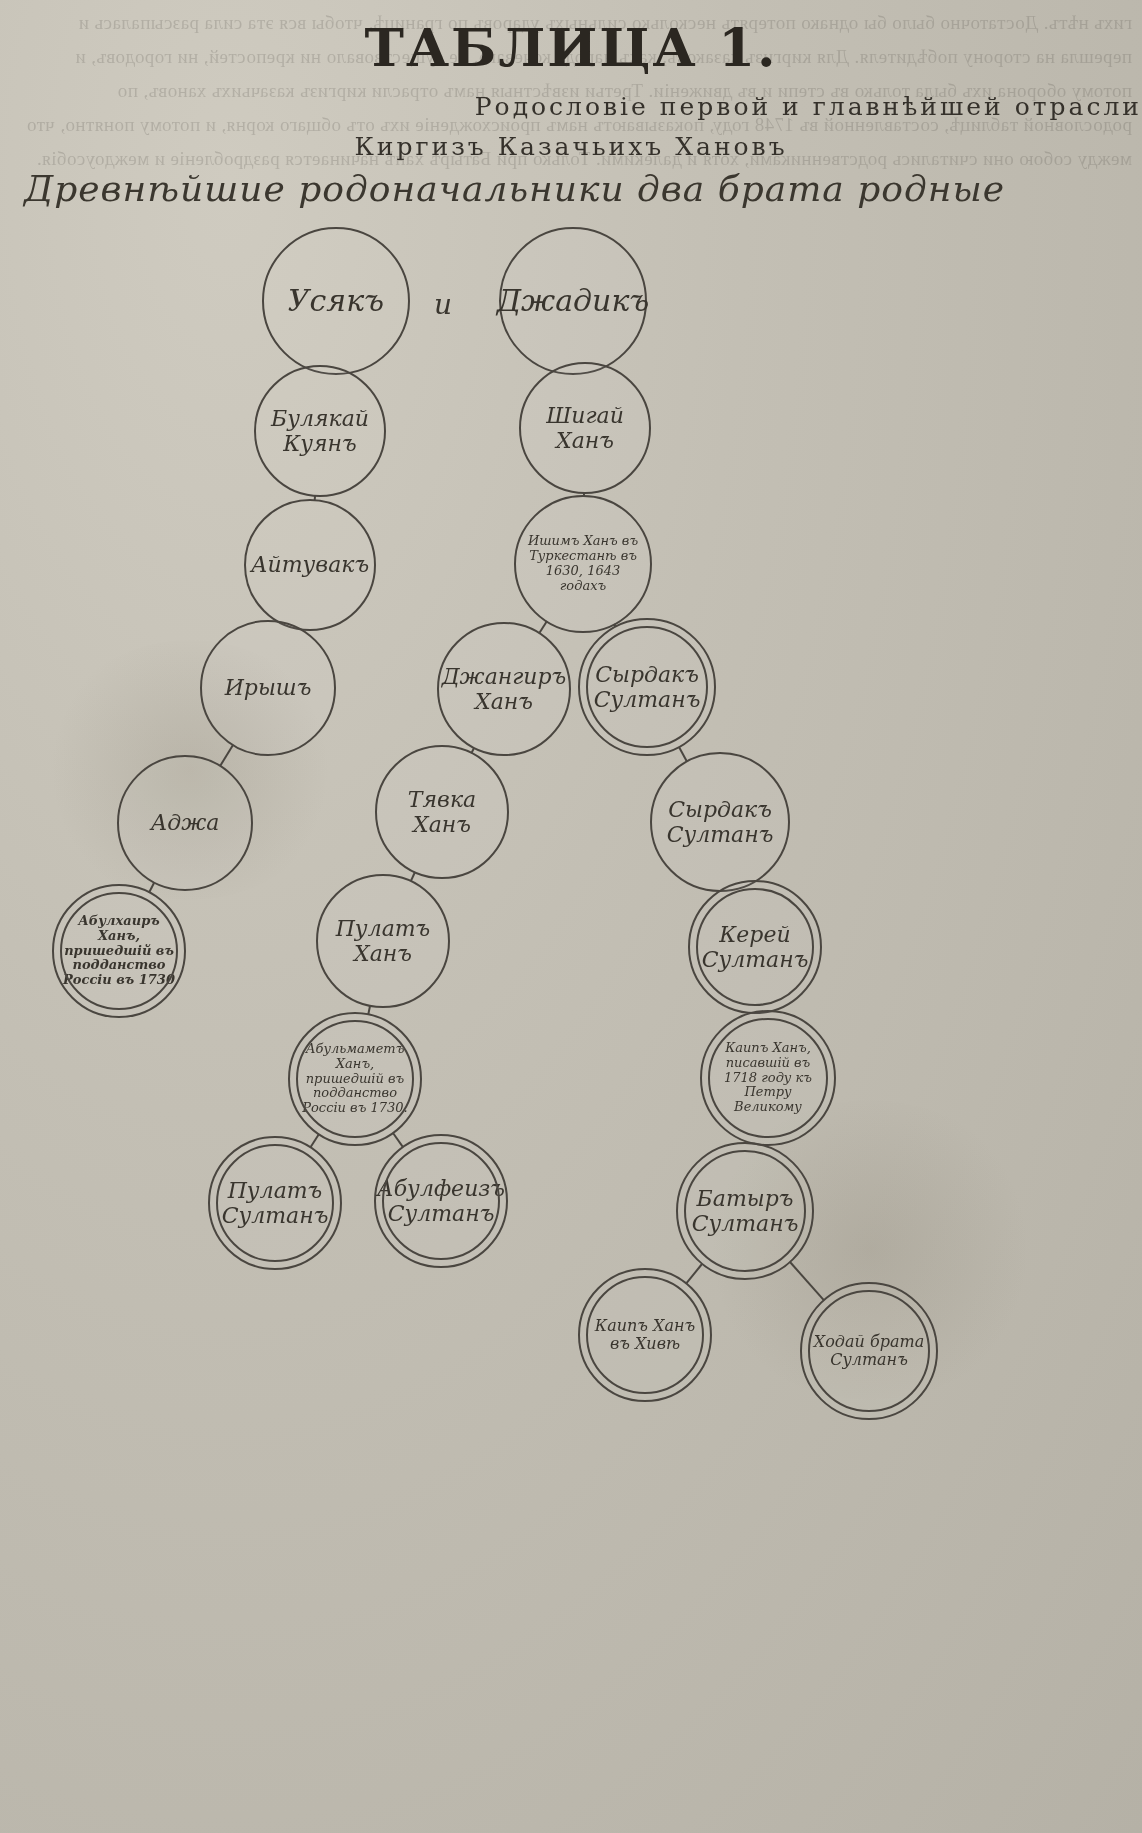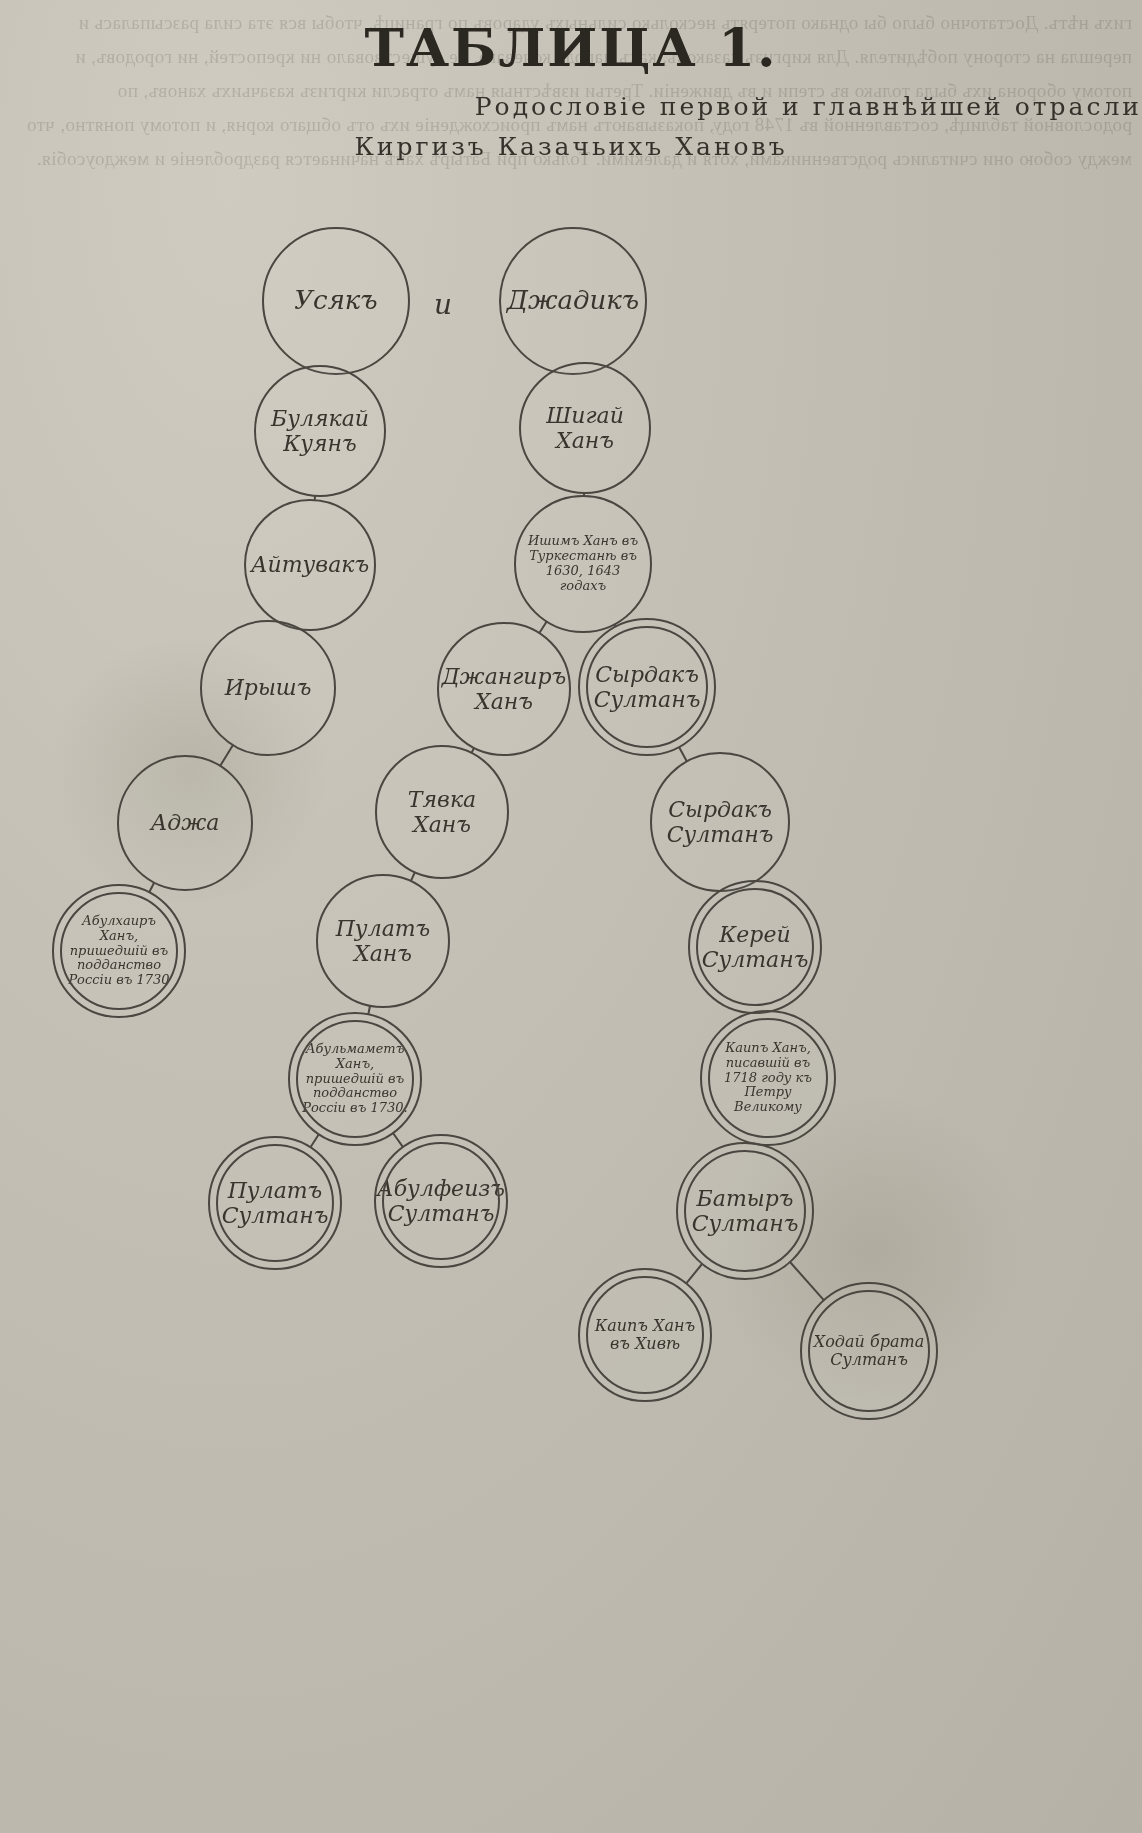--- a/index.html
+++ b/index.html
@@ -101,21 +101,21 @@
   }
   .node.dbl::after {
     content: "";
     position: absolute;
     left: 6px; top: 6px; right: 6px; bottom: 6px;
     border: 2px solid #4a4640;
     border-radius: 50%;
     pointer-events: none;
   }
   .node .txt { display: block; padding: 0 4px; }
-  .n-lg { font-size: 26px; }
+  .n-lg { font-size: 30px; }
   .n-md { font-size: 22px; }
   .n-sm { font-size: 16px; }
   .n-xs { font-size: 13px; }
   .conn {
     position: absolute;
     background: #4a4640;
   }
   .amp {
     position: absolute;
     font-size: 28px;
@@ -148,20 +148,21 @@
   <div class="bleed">гихъ нѣтъ. Достаточно было бы однако потерять несколько сильныхъ ударовъ по границѣ, чтобы вся эта сила разсыпалась и перешла на сторону побѣдителя. Для киргизъ казаковъ, какъ народа кочеваго, не существовало ни крепостей, ни городовъ, и потому оборона ихъ была только въ степи и въ движеніи. Третьи извѣстныя намъ отрасли киргизъ казачьихъ хановъ, по родословной таблицѣ, составленной въ 1748 году, показываютъ намъ происхожденіе ихъ отъ общаго корня, и потому понятно, что между собою они считались родственниками, хотя и далекими. Только при Батырѣ ханѣ начинается раздробленіе и междоусобія.</div>
 
   <div class="stain" style="left:40px; top:640px; width:300px; height:260px;"></div>
   <div class="stain" style="left:700px; top:1100px; width:340px; height:300px;"></div>
 
   <div class="sheet">
 
     <div class="title">ТАБЛИЦА 1.</div>
     <div class="subtitle1">Родословіе первой и главнѣйшей отрасли</div>
     <div class="subtitle2">Киргизъ Казачьихъ Хановъ</div>
+    <div class="handline headline-hand">Древнѣйшие родоначальники два брата родные</div>
 
     <div class="amp" style="left:434px; top:288px;">и</div>
 
     <div id="connector-layer">
         <div class="conn" style="left: 327.083px; top: 372.453px; width: 0px; height: 2px; transform-origin: 0px 50%; transform: rotate(97.0165deg);"></div>
         <div class="conn" style="left: 579.867px; top: 372.676px; width: 0px; height: 2px; transform-origin: 0px 50%; transform: rotate(84.6023deg);"></div>
         <div class="conn" style="left: 315.163px; top: 494.82px; width: 4.37262px; height: 2px; transform-origin: 0px 50%; transform: rotate(94.2679deg);"></div>
         <div class="conn" style="left: 584.044px; top: 491.993px; width: 3.01471px; height: 2px; transform-origin: 0px 50%; transform: rotate(90.8425deg);"></div>
         <div class="conn" style="left: 288.996px; top: 625.513px; width: 0px; height: 2px; transform-origin: 0px 50%; transform: rotate(108.853deg);"></div>
         <div class="conn" style="left: 546.671px; top: 620.482px; width: 13.8716px; height: 2px; transform-origin: 0px 50%; transform: rotate(122.293deg);"></div>
@@ -210,21 +211,21 @@
         </div>
         <div class="node n-md" style="left: 117px; top: 755px; width: 136px; height: 136px; justify-content: center;">
           <span class="txt">Аджа</span>
         </div>
         <div class="node n-md" style="left: 375px; top: 745px; width: 134px; height: 134px;">
           <span class="txt">Тявка Ханъ</span>
         </div>
         <div class="node n-md" style="left: 650px; top: 752px; width: 140px; height: 140px;">
           <span class="txt">Сырдакъ Султанъ</span>
         </div>
-        <div class="node n-xs dbl" style="left: 52px; top: 884px; width: 134px; height: 134px;">
+        <div class="node n-xs dbl" style="left: 52px; top: 884px; width: 134px; height: 134px; font-weight: bold;">
           <span class="txt">Абулхаиръ Ханъ, пришедшій въ подданство Россіи въ 1730</span>
         </div>
         <div class="node n-md" style="left: 316px; top: 874px; width: 134px; height: 134px;">
           <span class="txt">Пулатъ Ханъ</span>
         </div>
         <div class="node n-md dbl" style="left: 688px; top: 880px; width: 134px; height: 134px;">
           <span class="txt">Керей Султанъ</span>
         </div>
         <div class="node n-xs dbl" style="left: 288px; top: 1012px; width: 134px; height: 134px; justify-content: center;">
           <span class="txt">Абульмаметъ Ханъ, пришедшій въ подданство Россіи въ 1730.</span>

